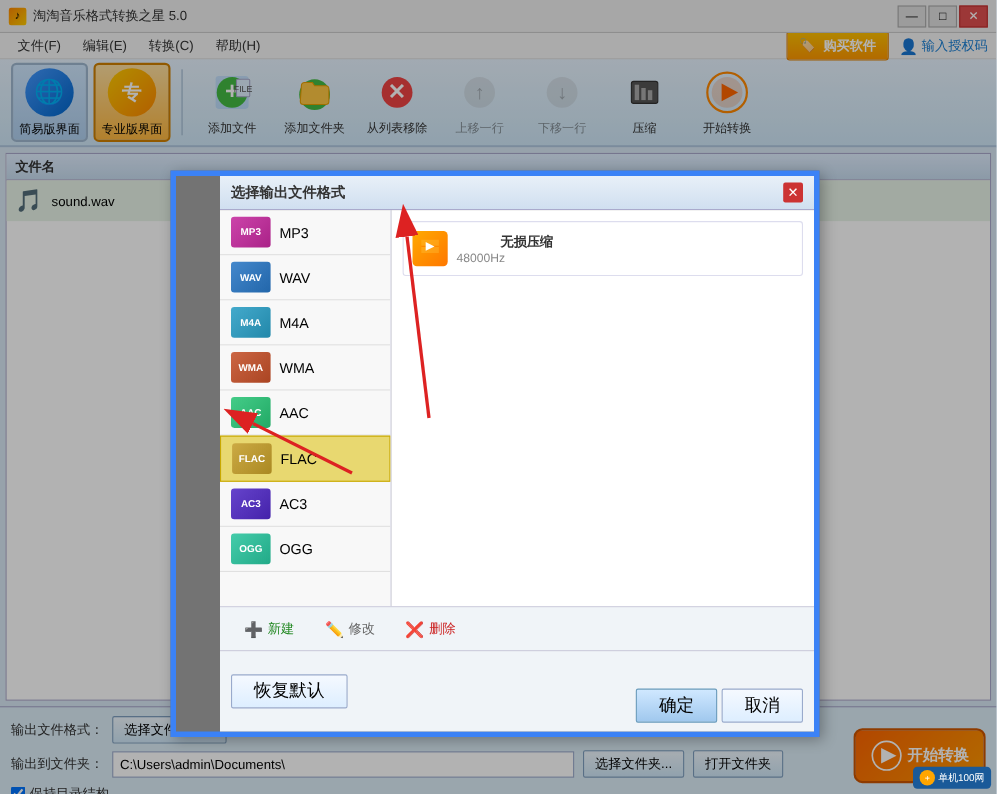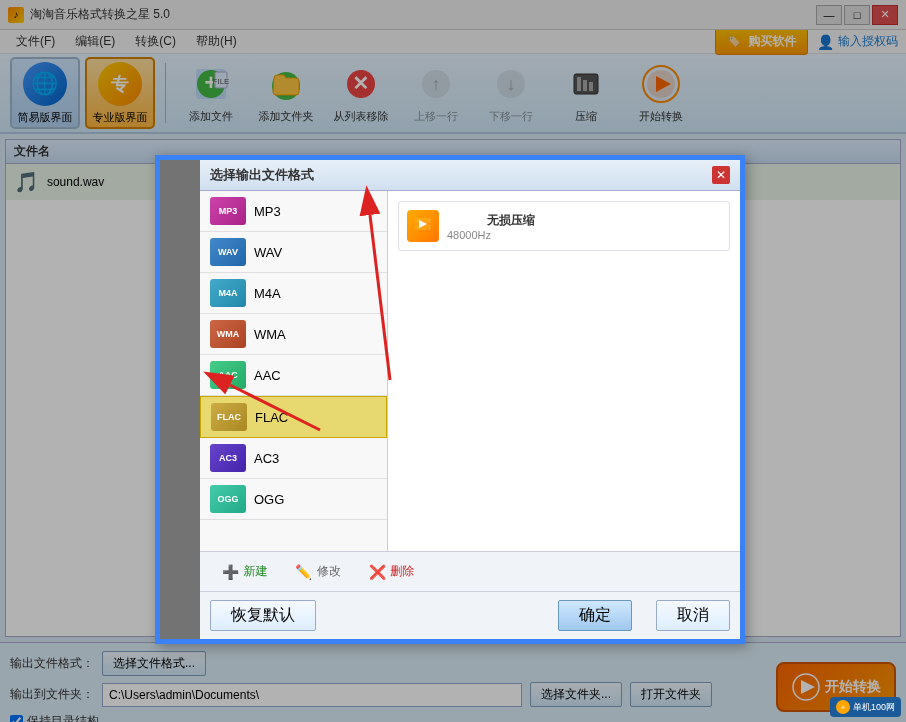--- a/index.html
+++ b/index.html
@@ -247,21 +247,21 @@
       cursor: pointer;
       display: flex; align-items: center; justify-content: center;
       font-size: 12px;
       border-radius: 2px;
     }
     .dialog-body {
       display: flex;
       height: 360px;
     }
     .format-list {
-      width: 188px;
+      width: 156px;
       border-right: 1px solid #ccd;
       overflow-y: auto;
       background: #f8f8f8;
     }
     .format-item {
       display: flex;
       align-items: center;
       padding: 6px 10px;
       gap: 8px;
       cursor: pointer;
@@ -608,21 +608,21 @@
           <span>修改</span>
         </div>
         <div class="db-btn db-btn-del">
           <span class="db-btn-icon">❌</span>
           <span>删除</span>
         </div>
       </div>
 
       <div class="dialog-footer">
         <button class="dialog-footer-btn">恢复默认</button>
-        <div style="display:flex; gap:24px;">
+        <div style="display:flex; gap:4px;margin-top:26px;">
           <button class="dialog-footer-btn dialog-footer-confirm">确定</button>
           <button class="dialog-footer-btn">取消</button>
         </div>
       </div>
 
     </div>
   </div>
 
   <svg class="red-arrow-svg" xmlns="http://www.w3.org/2000/svg" style="z-index:200;pointer-events:none;">
 

